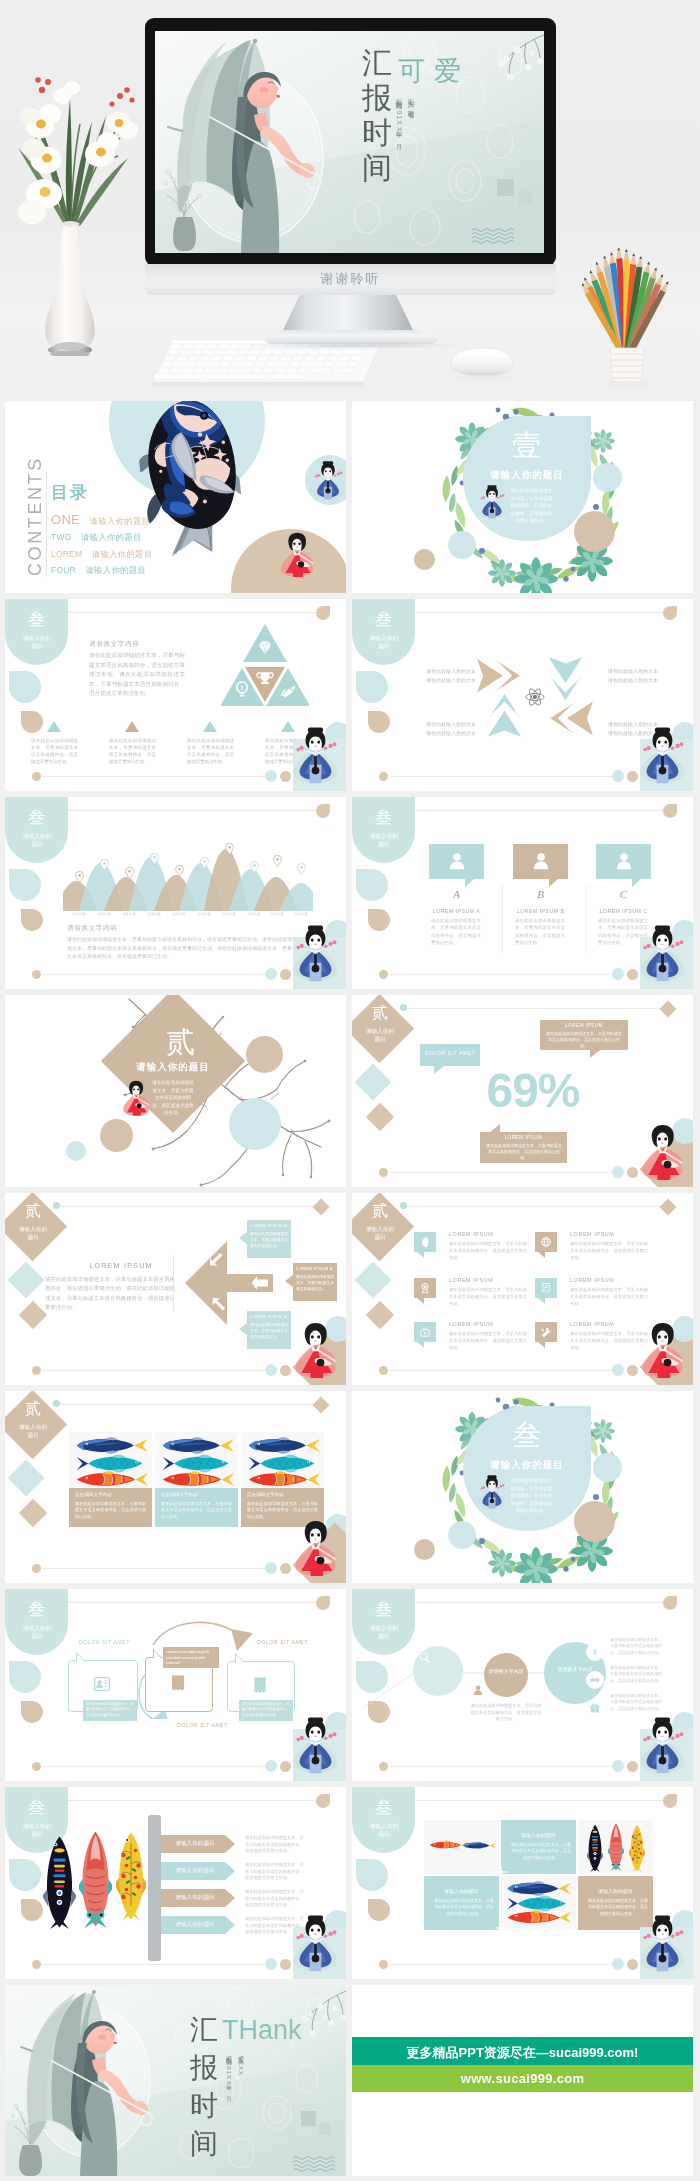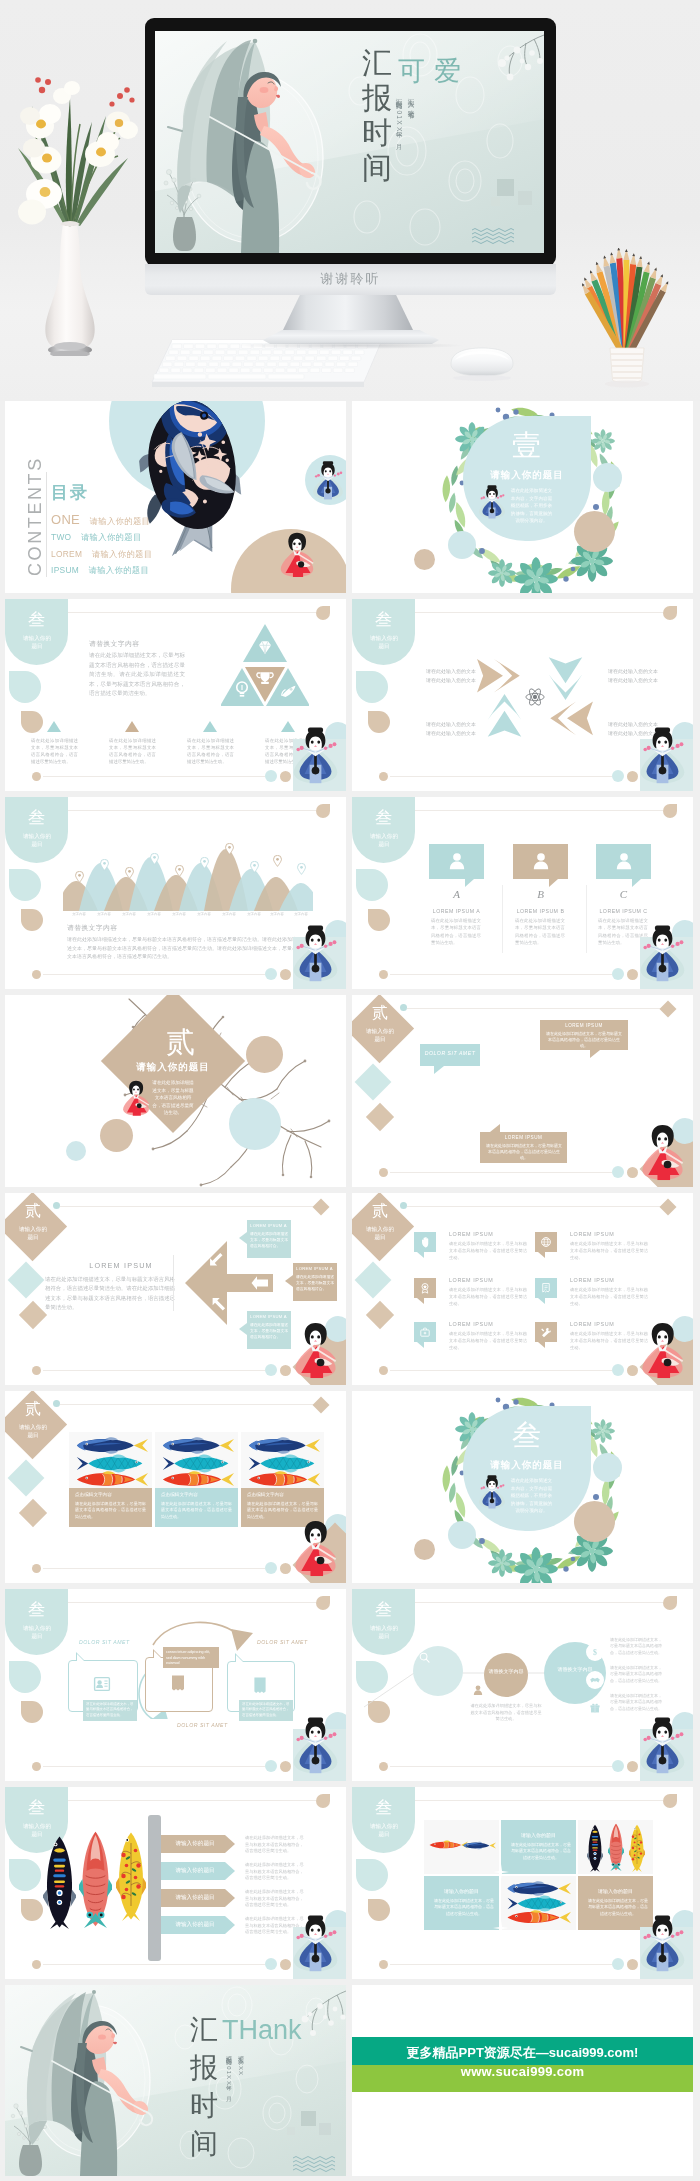--- a/index.html
+++ b/index.html
@@ -602,21 +602,21 @@
     </div>
     <div style="height:16.3px;white-space:nowrap;color:#8ec7c7;">
       <span style="font-size:8.4px;letter-spacing:.3px;">TWO</span>
       <span style="font-size:8.4px;margin-left:5px;letter-spacing:.3px;">请输入你的题目</span>
     </div>
     <div style="height:16.3px;white-space:nowrap;color:#d6bb9f;">
       <span style="font-size:8.4px;letter-spacing:.3px;">LOREM</span>
       <span style="font-size:8.4px;margin-left:5px;letter-spacing:.3px;">请输入你的题目</span>
     </div>
     <div style="height:16.3px;white-space:nowrap;color:#8ec7c7;">
-      <span style="font-size:8.4px;letter-spacing:.3px;">IPSUM</span>
+      <span style="font-size:8.4px;letter-spacing:.3px;">FOUR</span>
       <span style="font-size:8.4px;margin-left:5px;letter-spacing:.3px;">请输入你的题目</span>
     </div>
   </div>
 </div>
 <div class="sl" style="left:352px;top:0px;">
   <svg width="190" height="192" viewBox="0 0 190 192" style="position:absolute;left:88px;top:0px;">
     <path d="M-13.5 0 C-5.4 -5.0 5.4 -5.0 13.5 0 C5.4 5.0 -5.4 5.0 -13.5 0Z" fill="#9ec96a" opacity="0.93" transform="translate(84.5 11.0) rotate(11)"></path>
     <path d="M-10.5 0 C-4.2 -4.0 4.2 -4.0 10.5 0 C4.2 4.0 -4.2 4.0 -10.5 0Z" fill="#79b878" opacity="0.93" transform="translate(99.0 16.9) rotate(3)"></path>
     <path d="M-13.5 0 C-5.4 -5.0 5.4 -5.0 13.5 0 C5.4 5.0 -5.4 5.0 -13.5 0Z" fill="#b6dc94" opacity="0.93" transform="translate(111.2 25.0) rotate(13)"></path>
     <path d="M-10.5 0 C-4.2 -4.0 4.2 -4.0 10.5 0 C4.2 4.0 -4.2 4.0 -10.5 0Z" fill="#8ec79f" opacity="0.93" transform="translate(125.8 23.9) rotate(41)"></path>
@@ -1355,20 +1355,21 @@
   <div style="position:absolute;left:82px;top:71px;width:0;height:0;border-left:10px solid #b6dcdd;border-bottom:8px solid transparent;"></div>
   <div style="position:absolute;left:68px;top:55px;width:60px;text-align:center;font-size:5.2px;font-style:italic;color:#fff;letter-spacing:.5px;">DOLOR SIT AMET</div>
   <div style="position:absolute;left:188px;top:25px;width:88px;height:30px;background:#cdb89f;"></div>
   <div style="position:absolute;left:238px;top:55px;width:0;height:0;border-left:10px solid #cdb89f;border-bottom:8px solid transparent;"></div>
   <div style="position:absolute;left:188px;top:28px;width:88px;text-align:center;font-size:4.6px;color:#fff;letter-spacing:.5px;">LOREM IPSUM</div>
   <div style="position:absolute;left:194px;top:36px;width:76px;font-size:4px;line-height:6.2px;color:#fff;text-align:center;">请在此处添加详细描述文本，尽量与标题文本语言风格相符合，语言描述尽量简洁生动。</div>
   <div style="position:absolute;left:128px;top:137px;width:87px;height:31px;background:#cdb89f;"></div>
   <div style="position:absolute;left:138px;top:129px;width:0;height:0;border-right:10px solid #cdb89f;border-top:8px solid transparent;"></div>
   <div style="position:absolute;left:128px;top:140px;width:87px;text-align:center;font-size:4.6px;color:#fff;letter-spacing:.5px;">LOREM IPSUM</div>
   <div style="position:absolute;left:134px;top:148px;width:76px;font-size:4px;line-height:6.2px;color:#fff;text-align:center;">请在此处添加详细描述文本，尽量与标题文本语言风格相符合，语言描述尽量简洁生动。</div>
+  <div style="position:absolute;left:110px;top:70px;width:142px;text-align:center;font-size:48px;font-weight:bold;color:#b6dcdd;letter-spacing:-1px;line-height:52px;">69%</div>
   <div style="position:absolute;left:300px;top:144px;width:60px;height:60px;background:#d6c1ab;transform:rotate(45deg);"></div>
   <div style="position:absolute;left:320px;top:123px;width:26px;height:26px;border-radius:50%;background:#cfe7ea;"></div>
 <svg width="47" height="69" viewBox="0 0 56 68" style="position:absolute;left:287px;top:122px;">
   <path d="M28 27 C41 36 52 48 52 56 C52 63 43 67.5 28 67.5 C13 67.5 4 63 4 56 C4 48 15 36 28 27Z" fill="#f4928f" opacity="0.82"></path>
   <path d="M29 30 L48 62 L11 62 Z" fill="#eb2b3c"></path>
   <rect x="22" y="52" width="15" height="16" fill="#eb2b3c"></rect>
   <path d="M31 30 C40 32 48 38 52 45 C48 49 40 49 33 46Z" fill="#f4928f" opacity="0.92"></path>
   <path d="M31 35 L52 48" stroke="#f8e7e2" stroke-width="2.2"></path>
   <path d="M27 46 C32 42 41 45 48 51 C41 56 31 52 27 49Z" fill="#f7e8e2"></path>
   <circle cx="34" cy="49.5" r="4.6" fill="#1b1b1b"></circle>
@@ -2313,16 +2314,16 @@
   <div style="position:absolute;left:217px;top:30px;font-size:27px;color:#8cc2bb;font-weight:300;letter-spacing:0px;">THank</div>
   <div style="position:absolute;left:219px;top:66px;height:58px;display:flex;flex-direction:row-reverse;">
     <span style="writing-mode:vertical-rl;font-size:6px;letter-spacing:1px;color:#7e8c8e;display:inline-block;margin-left:3px;">汇报人：XXX</span>
     <span style="writing-mode:vertical-rl;font-size:6px;letter-spacing:1px;color:#7e8c8e;display:inline-block;">汇报时间：201X年XX月</span>
   </div>
 </div>
 <div style="position:absolute;left:352px;top:1636px;width:341px;height:55px;">
   <div style="position:absolute;left:0;top:0;width:341px;height:28px;background:#06a884;"></div>
   <div style="position:absolute;left:0;top:7px;width:341px;text-align:center;font-size:13px;font-weight:bold;color:#fff;letter-spacing:0px;">更多精品PPT资源尽在—sucai999.com!</div>
   <div style="position:absolute;left:0;top:28px;width:341px;height:27px;background:#8dc63f;"></div>
-  <div style="position:absolute;left:0;top:27px;width:341px;text-align:center;font-size:13px;font-weight:bold;color:#fff;letter-spacing:.3px;">www.sucai999.com</div>
+  <div style="position:absolute;left:0;top:34px;width:341px;text-align:center;font-size:13px;font-weight:bold;color:#fff;letter-spacing:.3px;">www.sucai999.com</div>
 </div>
     </div>
 </div>
 
 </body></html>

